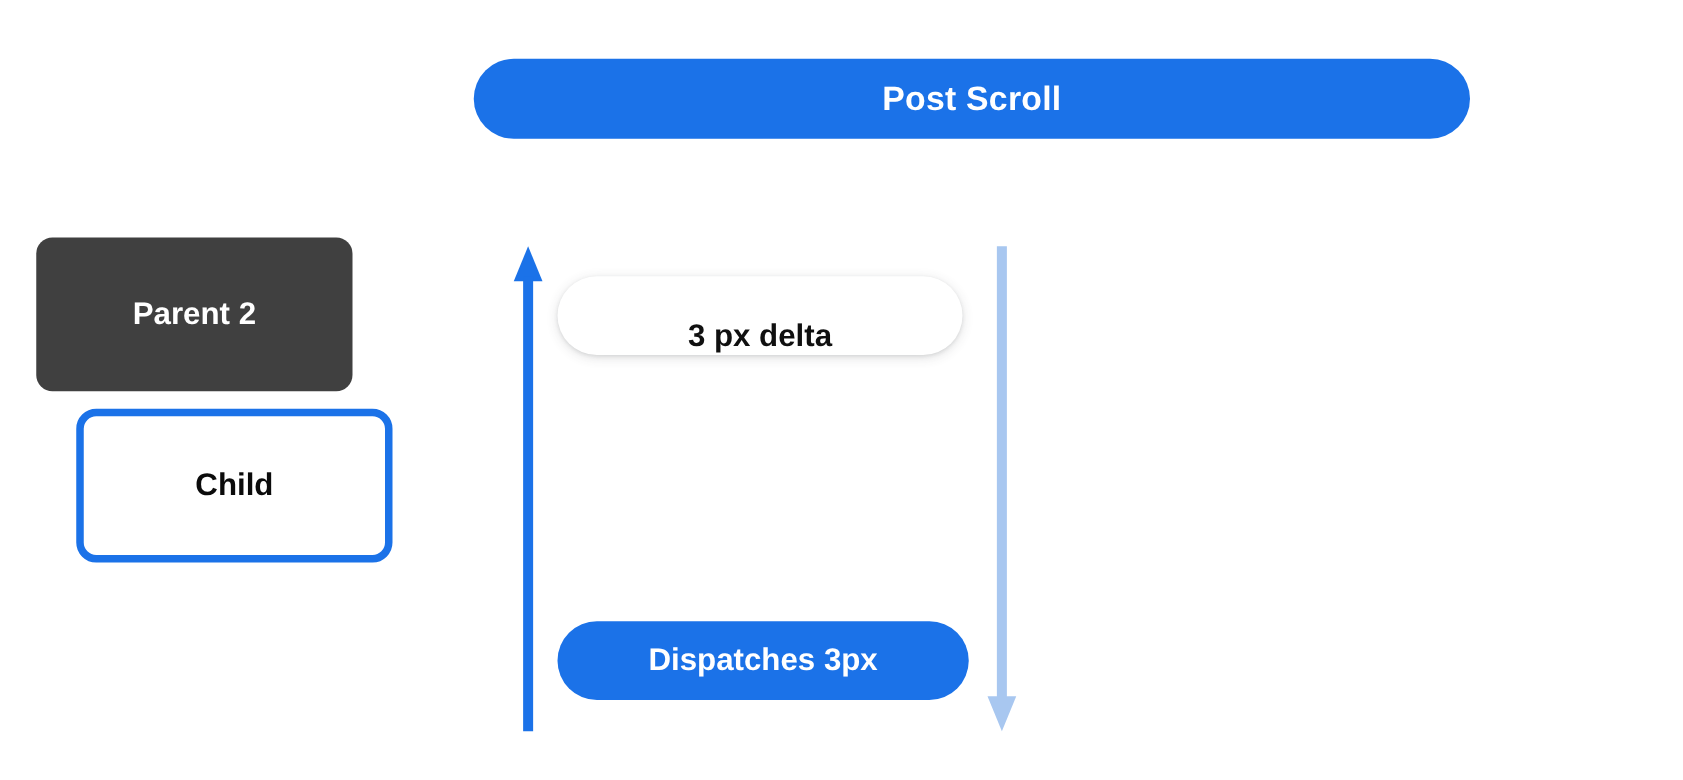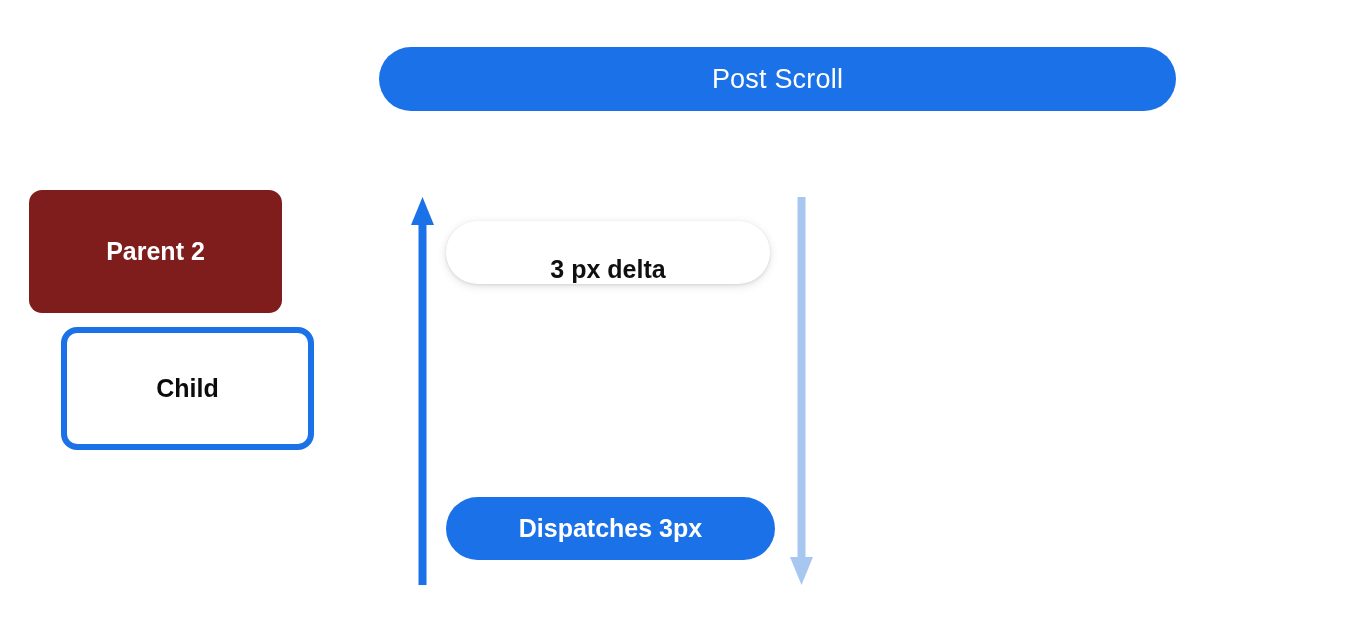--- a/index.html
+++ b/index.html
@@ -28,21 +28,21 @@
     height: 64px;
     background: #1B72E8;
     border-radius: 32px;
     display: flex;
     align-items: center;
     justify-content: center;
   }
   .header-pill .label {
     color: #ffffff;
     font-size: 27px;
-    font-weight: normal;
+    font-weight: bold;
     letter-spacing: 0.2px;
   }
 
   
   .stack {
     position: absolute;
     left: 29px;
     top: 190px;
     width: 253px;
   }
@@ -50,21 +50,21 @@
     width: 253px;
     height: 123px;
     border-radius: 13px;
     box-sizing: border-box;
     display: flex;
     align-items: center;
     justify-content: center;
     margin-bottom: 14px;
   }
   .stack-box.filled {
-    background: #7f1d1d;
+    background: #404040;
   }
   .stack-box.filled .box-label {
     color: #ffffff;
     font-size: 25px;
     font-weight: bold;
   }
   .stack-box.outlined {
     background: #ffffff;
     border: 6px solid #1B72E8;
     border-radius: 16px;

